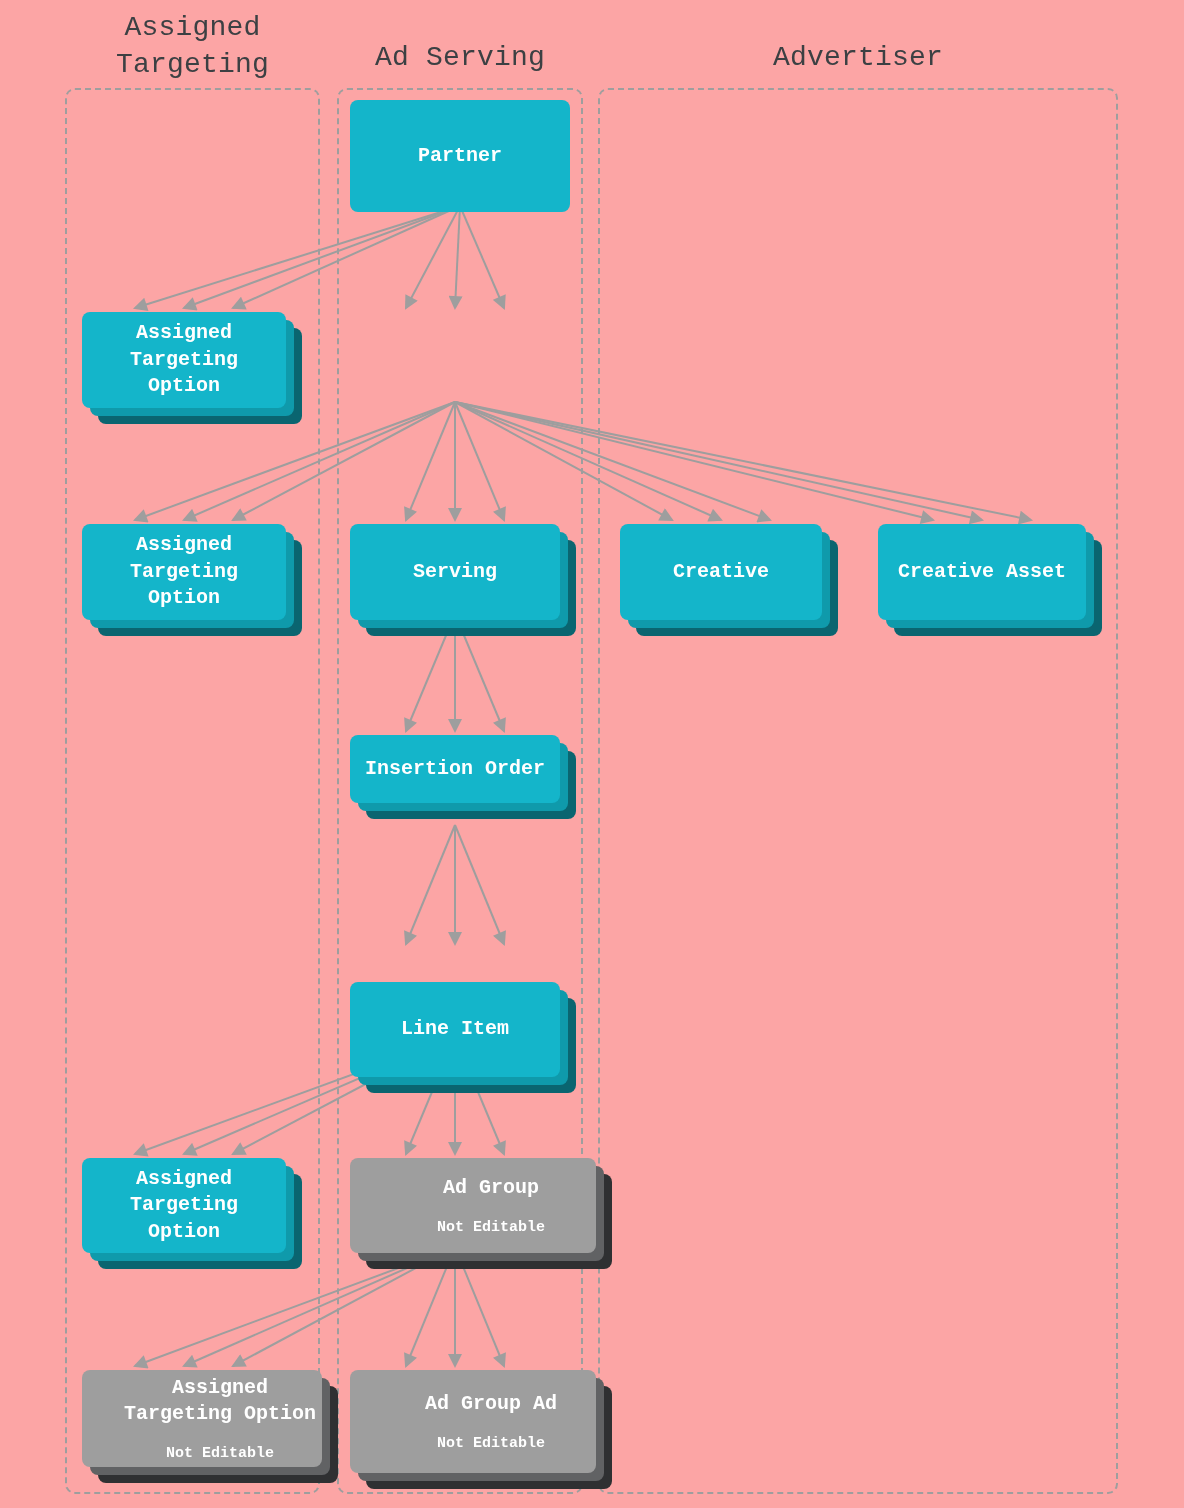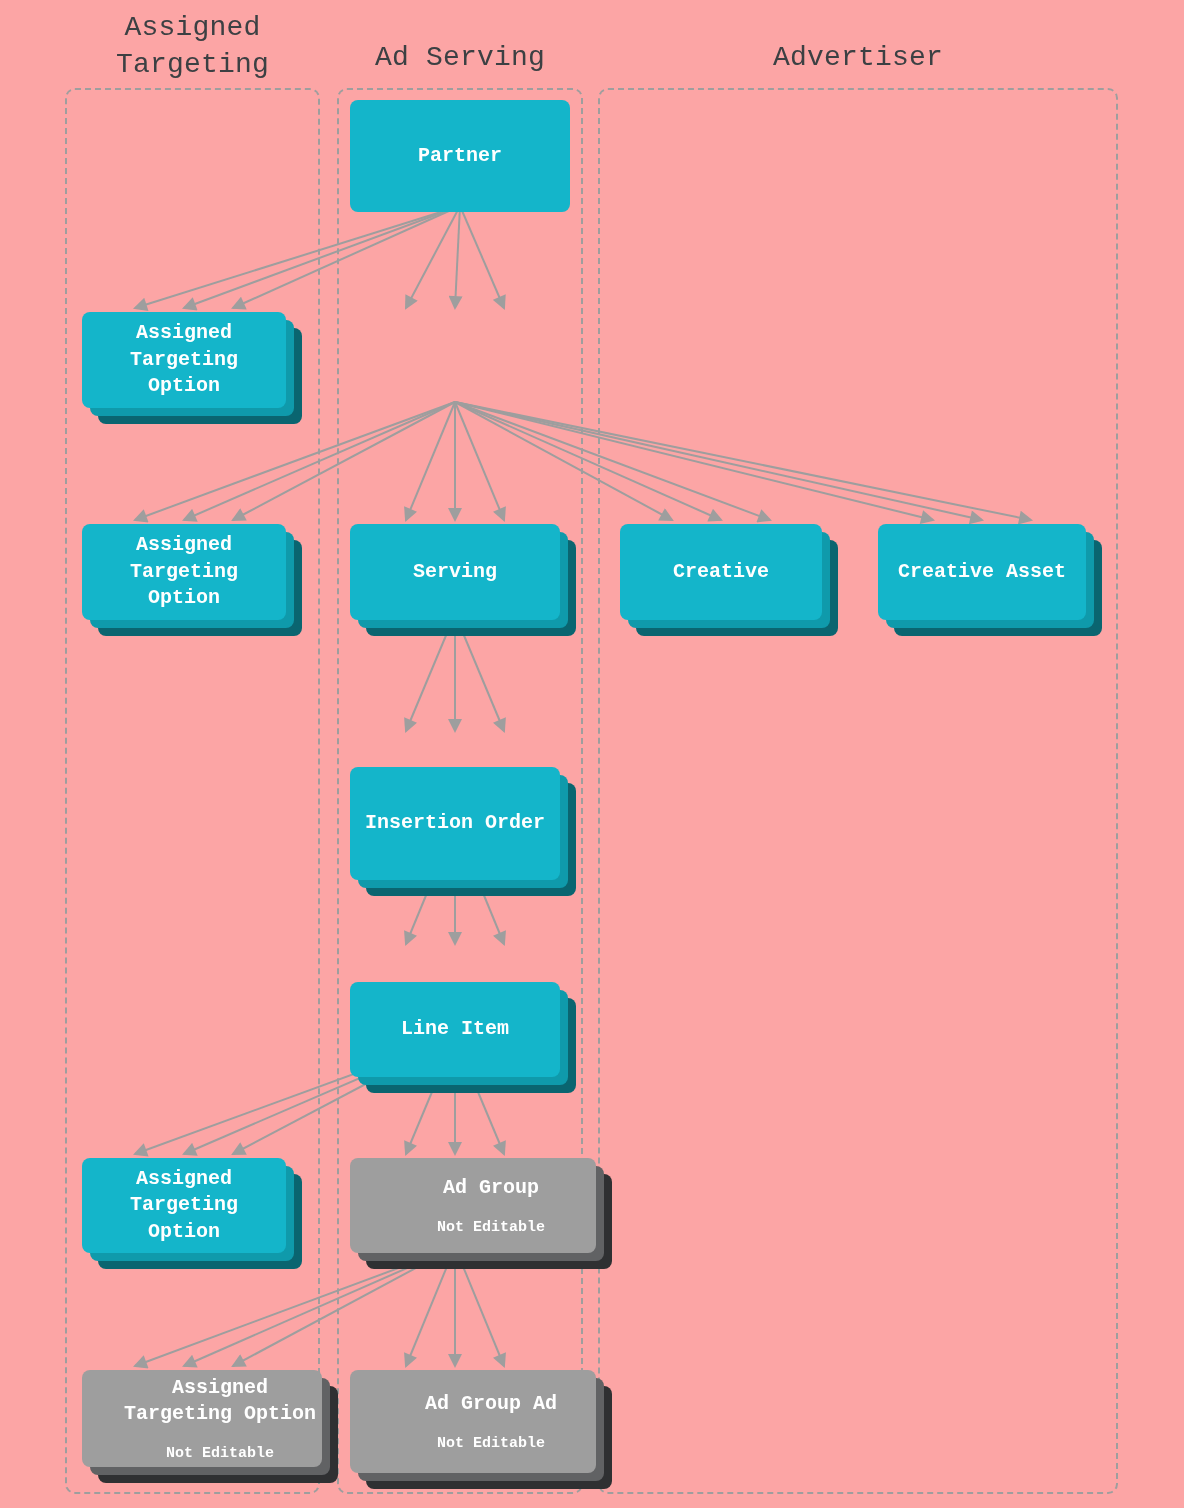--- a/index.html
+++ b/index.html
@@ -39,21 +39,21 @@
   .node.editable.single{box-shadow:none;}
   .node.noedit{
     background:var(--c-noedit-front);
     box-shadow:8px 8px 0 var(--c-noedit-mid),16px 16px 0 var(--c-noedit-back);
     padding-left:36px;
   }
 
   #node-partner{left:350px;top:100px;width:220px;height:112px;}
   #node-advertiser{left:350px;top:312px;width:210px;height:96px;}
   #node-campaign{left:350px;top:524px;width:210px;height:96px;}
-  #node-insertion-order{left:350px;top:735px;width:210px;height:113px;margin-top:32px;}
+  #node-insertion-order{left:350px;top:735px;width:210px;height:68px;}
   #node-line-item{left:350px;top:948px;width:210px;height:95px;margin-top:34px;}
   #node-ad-group{left:350px;top:1158px;width:210px;height:95px;}
   #node-ad-group-ad{left:350px;top:1370px;width:210px;height:103px;}
   #node-ato-partner{left:82px;top:312px;width:204px;height:96px;}
   #node-ato-advertiser{left:82px;top:524px;width:204px;height:96px;}
   #node-ato-line-item{left:82px;top:1158px;width:204px;height:95px;}
   #node-ato-ad-group{left:82px;top:1370px;width:204px;height:97px;}
   #node-creative{left:620px;top:524px;width:202px;height:96px;}
   #node-creative-asset{left:878px;top:524px;width:208px;height:96px;}
 </style>

